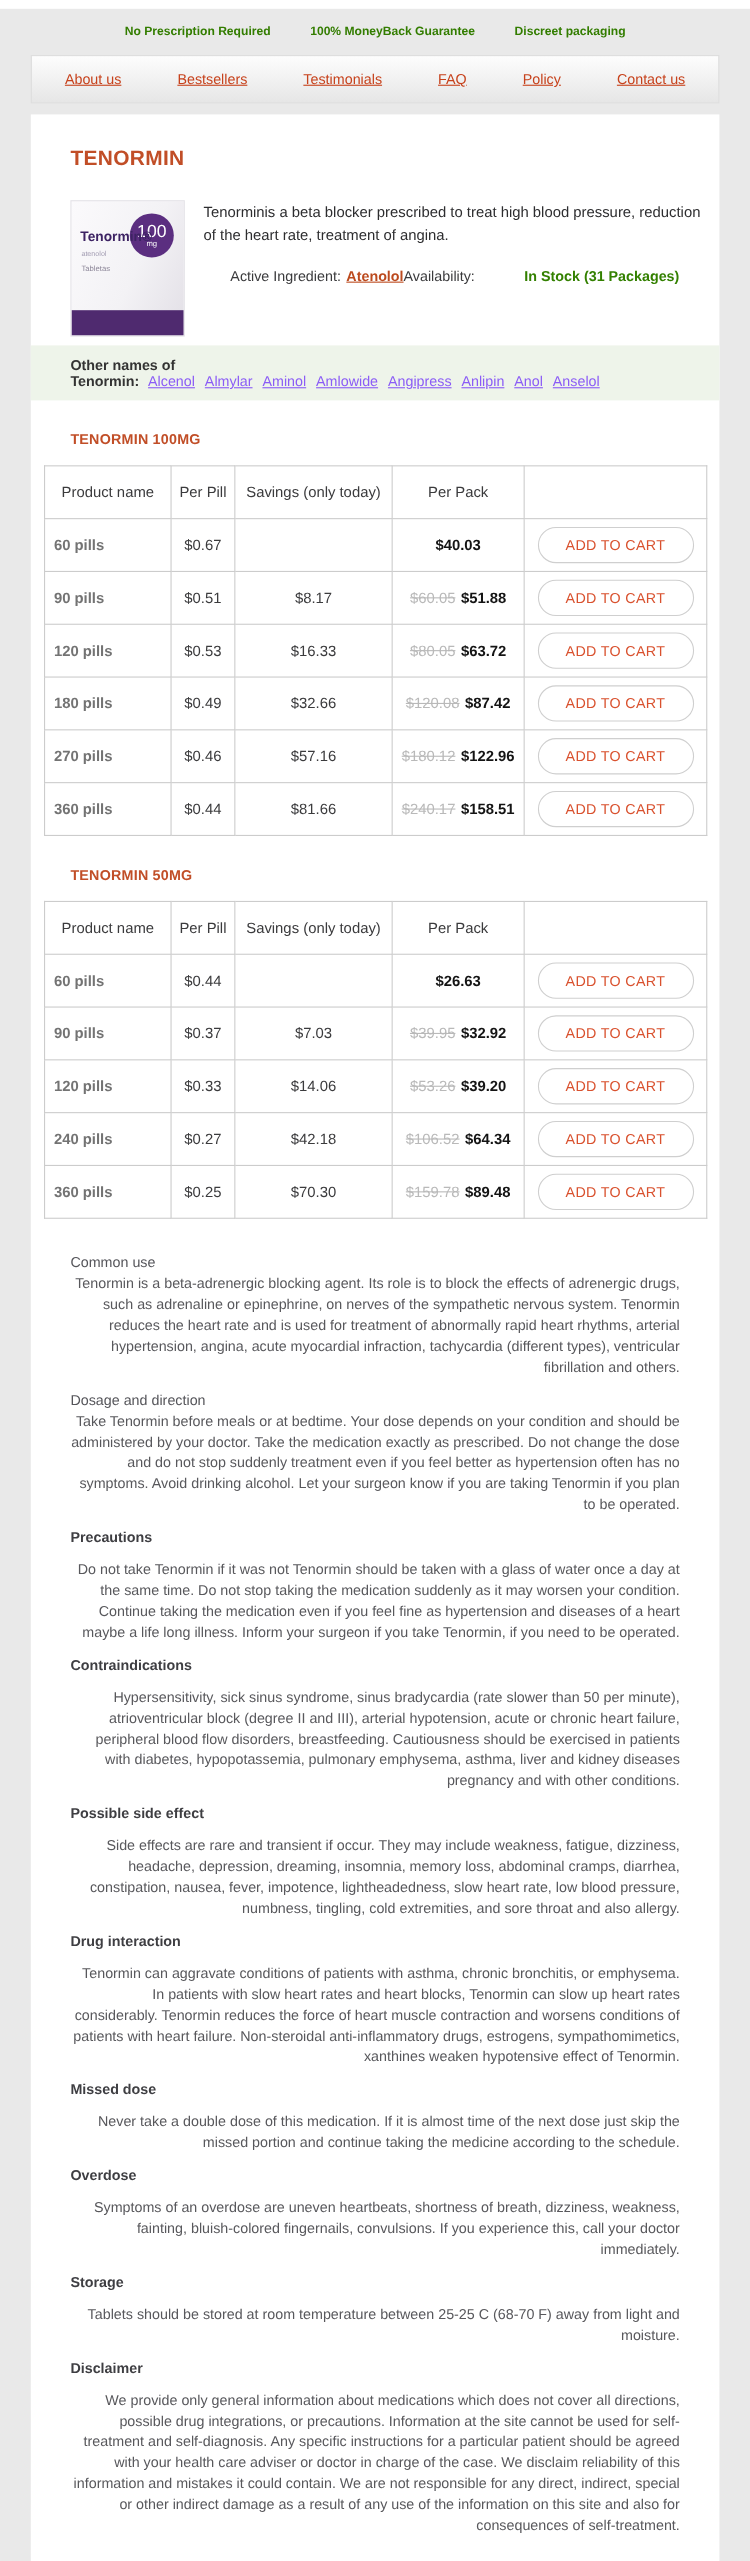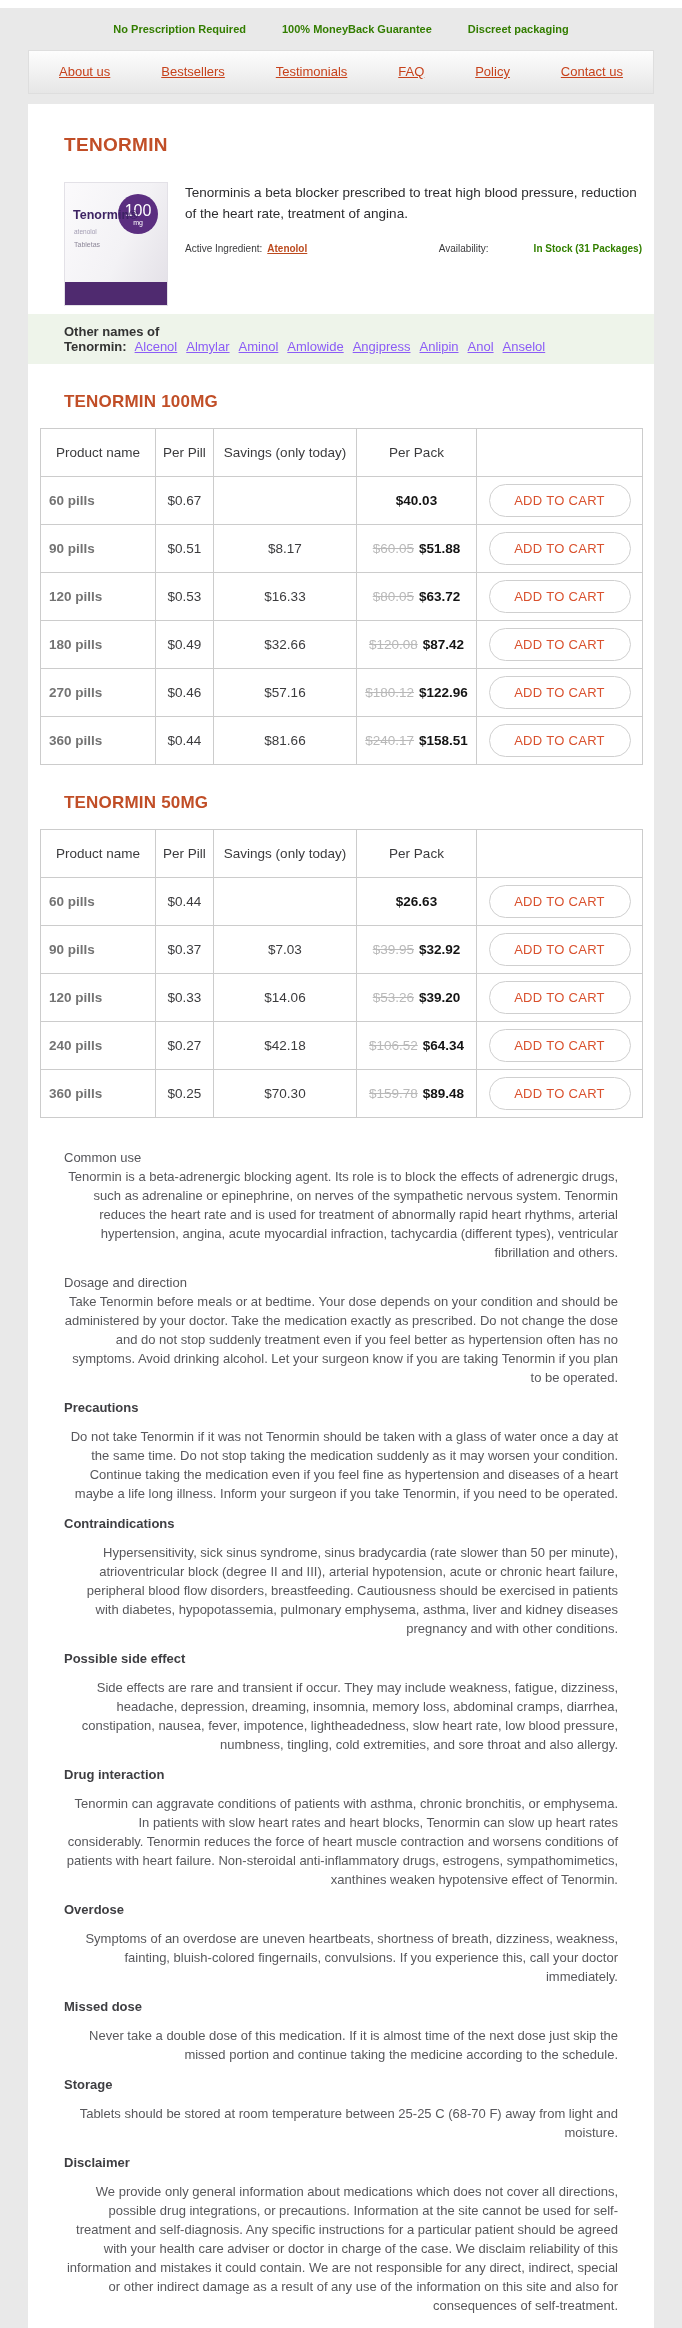--- a/index.html
+++ b/index.html
@@ -48,34 +48,34 @@
     background:#5b2e80; color:#fff; display:flex; flex-direction:column;
     align-items:center; justify-content:center; line-height:1;
   }
   .pack-dose-unit { font-size:7px; }
   .pack-brand { position:absolute; top:25px; left:8px; color:#3d2363; font-weight:bold; font-size:12.5px; }
   .pack-sub { position:absolute; top:45px; left:9px; color:#a29cb2; font-size:6.5px; }
   .pack-sub2 { position:absolute; top:58px; left:9px; color:#8d8799; font-size:7px; }
 
   .product-info { margin-left:17px; width:474px; }
   .product-desc { color:#2d2d2f; font-size:13.5px; line-height:21px; max-width:452px; }
-  .product-meta { display:flex; justify-content:space-between; margin-top:19px; font-size:10px; color:#3a3a3c; }
+  .product-meta { display:flex; justify-content:center; margin-top:19px; font-size:13px; color:#3a3a3c; }
   .ai-link { color:#bc4a1e; font-weight:bold; text-decoration:underline; cursor:pointer; margin-left:5px; }
   .stock { color:#338000; font-weight:bold; margin-left:5px;padding-left:40px; }
 
   
   .other-names {
     background:#eef4ea; margin:8px -12px 0; padding:10px 10px 10px 36px;
     font-size:13px; color:#333;
   }
   .other-names-label { font-weight:bold; margin-right:8px; }
   .other-name-link { color:#8b5cf6; text-decoration:underline; cursor:pointer; margin-right:9px; }
 
   
-  .mg-title { color:#c14e27; font-weight:bold; font-size:17px; margin:28px 0 16px 24px; letter-spacing:.2px; }
+  .mg-title { color:#c14e27; font-weight:bold; font-size:13px; margin:28px 0 16px 24px; letter-spacing:.2px; }
   table.price-table { border-collapse:collapse; table-layout:fixed; width:602px; }
   .price-table th, .price-table td {
     border:1px solid #cccccc; height:48px; padding:0;
     font-size:13.5px; color:#3b3b3d; text-align:center; background:#fff;
   }
   .price-table th { font-weight:normal; }
   td.cell-name { font-weight:bold; text-align:left; padding-left:8px; color:#737373; }
   .old-price { color:#b9b9b9; text-decoration:line-through; margin-right:5px; }
   .new-price { font-weight:bold; color:#141414; }
   .cart-btn {
@@ -286,28 +286,28 @@
       </div>
       <div class="section">
         <div class="section-heading bold">Possible side effect</div>
         <p class="section-text">Side effects are rare and transient if occur. They may include weakness, fatigue, dizziness, headache, depression, dreaming, insomnia, memory loss, abdominal cramps, diarrhea, constipation, nausea, fever, impotence, lightheadedness, slow heart rate, low blood pressure, numbness, tingling, cold extremities, and sore throat and also allergy.</p>
       </div>
       <div class="section">
         <div class="section-heading bold">Drug interaction</div>
         <p class="section-text">Tenormin can aggravate conditions of patients with asthma, chronic bronchitis, or emphysema. In patients with slow heart rates and heart blocks, Tenormin can slow up heart rates considerably. Tenormin reduces the force of heart muscle contraction and worsens conditions of patients with heart failure. Non-steroidal anti-inflammatory drugs, estrogens, sympathomimetics, xanthines weaken hypotensive effect of Tenormin.</p>
       </div>
       <div class="section">
+        <div class="section-heading bold">Missed dose</div>
+        <p class="section-text">Never take a double dose of this medication. If it is almost time of the next dose just skip the missed portion and continue taking the medicine according to the schedule.</p>
+      </div>
+      <div class="section">
         <div class="section-heading bold">Overdose</div>
         <p class="section-text">Symptoms of an overdose are uneven heartbeats, shortness of breath, dizziness, weakness, fainting, bluish-colored fingernails, convulsions. If you experience this, call your doctor immediately.</p>
       </div>
       <div class="section">
-        <div class="section-heading bold">Missed dose</div>
-        <p class="section-text">Never take a double dose of this medication. If it is almost time of the next dose just skip the missed portion and continue taking the medicine according to the schedule.</p>
-      </div>
-      <div class="section">
         <div class="section-heading bold">Storage</div>
         <p class="section-text">Tablets should be stored at room temperature between 25-25 C (68-70 F) away from light and moisture.</p>
       </div>
       <div class="section">
         <div class="section-heading bold">Disclaimer</div>
         <p class="section-text">We provide only general information about medications which does not cover all directions, possible drug integrations, or precautions. Information at the site cannot be used for self-treatment and self-diagnosis. Any specific instructions for a particular patient should be agreed with your health care adviser or doctor in charge of the case. We disclaim reliability of this information and mistakes it could contain. We are not responsible for any direct, indirect, special or other indirect damage as a result of any use of the information on this site and also for consequences of self-treatment.</p>
       </div>
     </div>
 
 </div>

